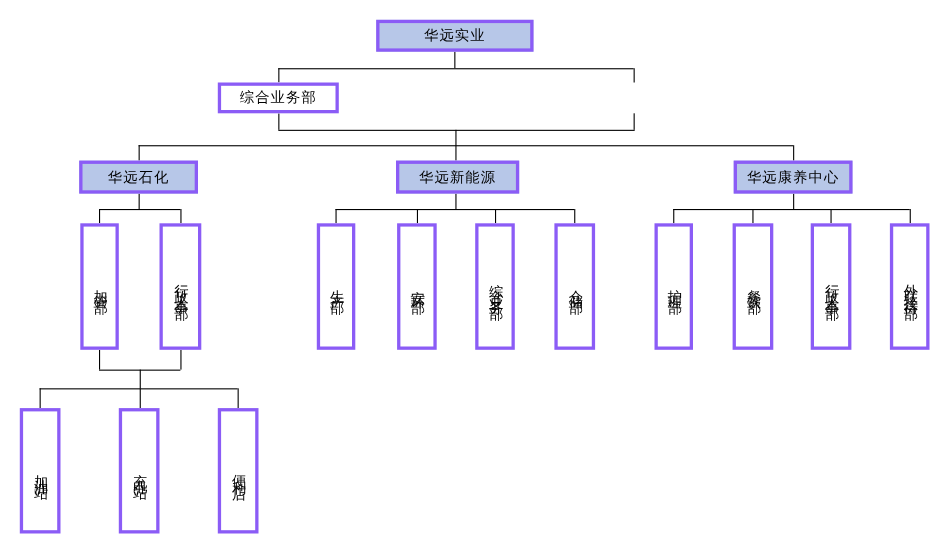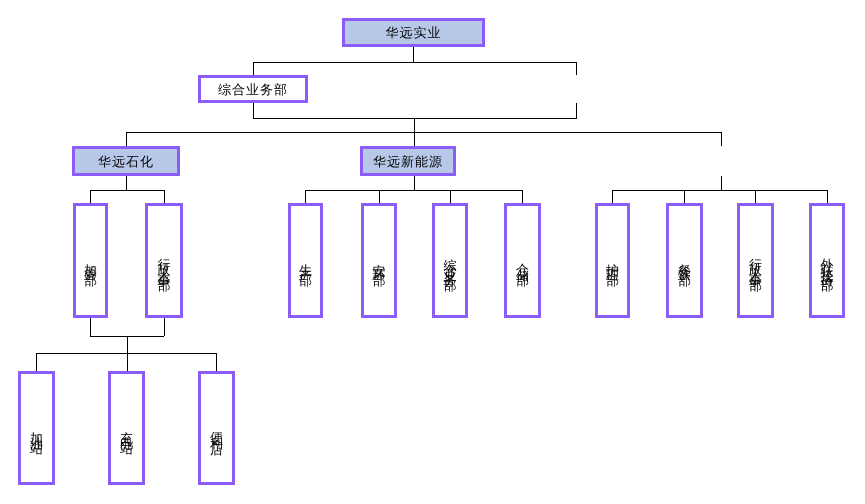--- a/index.html
+++ b/index.html
@@ -84,22 +84,25 @@
     <span class="hlabel">华远实业</span>
   </div>
 
   <div class="node" style="left:198px;top:75px;width:110px;height:28px">
     <span class="hlabel">综合业务部</span>
   </div>
 
   <div class="node blue" style="left:72px;top:146px;width:108px;height:30px">
     <span class="hlabel">华远石化</span>
   </div>
-  <div class="node blue" style="left:360px;top:146px;width:96px;height:30px">
+  <div class="node blue" style="left:360px;top:146px;width:112px;height:30px">
     <span class="hlabel">华远新能源</span>
+  </div>
+  <div class="node blue" style="left:667px;top:146px;width:108px;height:30px">
+    <span class="hlabel">华远康养中心</span>
   </div>
 
   <div class="node" style="left:73px;top:203px;width:35px;height:115px">
     <span class="vlabel">加管部</span>
   </div>
   <div class="node" style="left:145px;top:203px;width:38px;height:115px">
     <span class="vlabel">行政人事部</span>
   </div>
 
   <div class="node" style="left:288px;top:203px;width:35px;height:115px">

